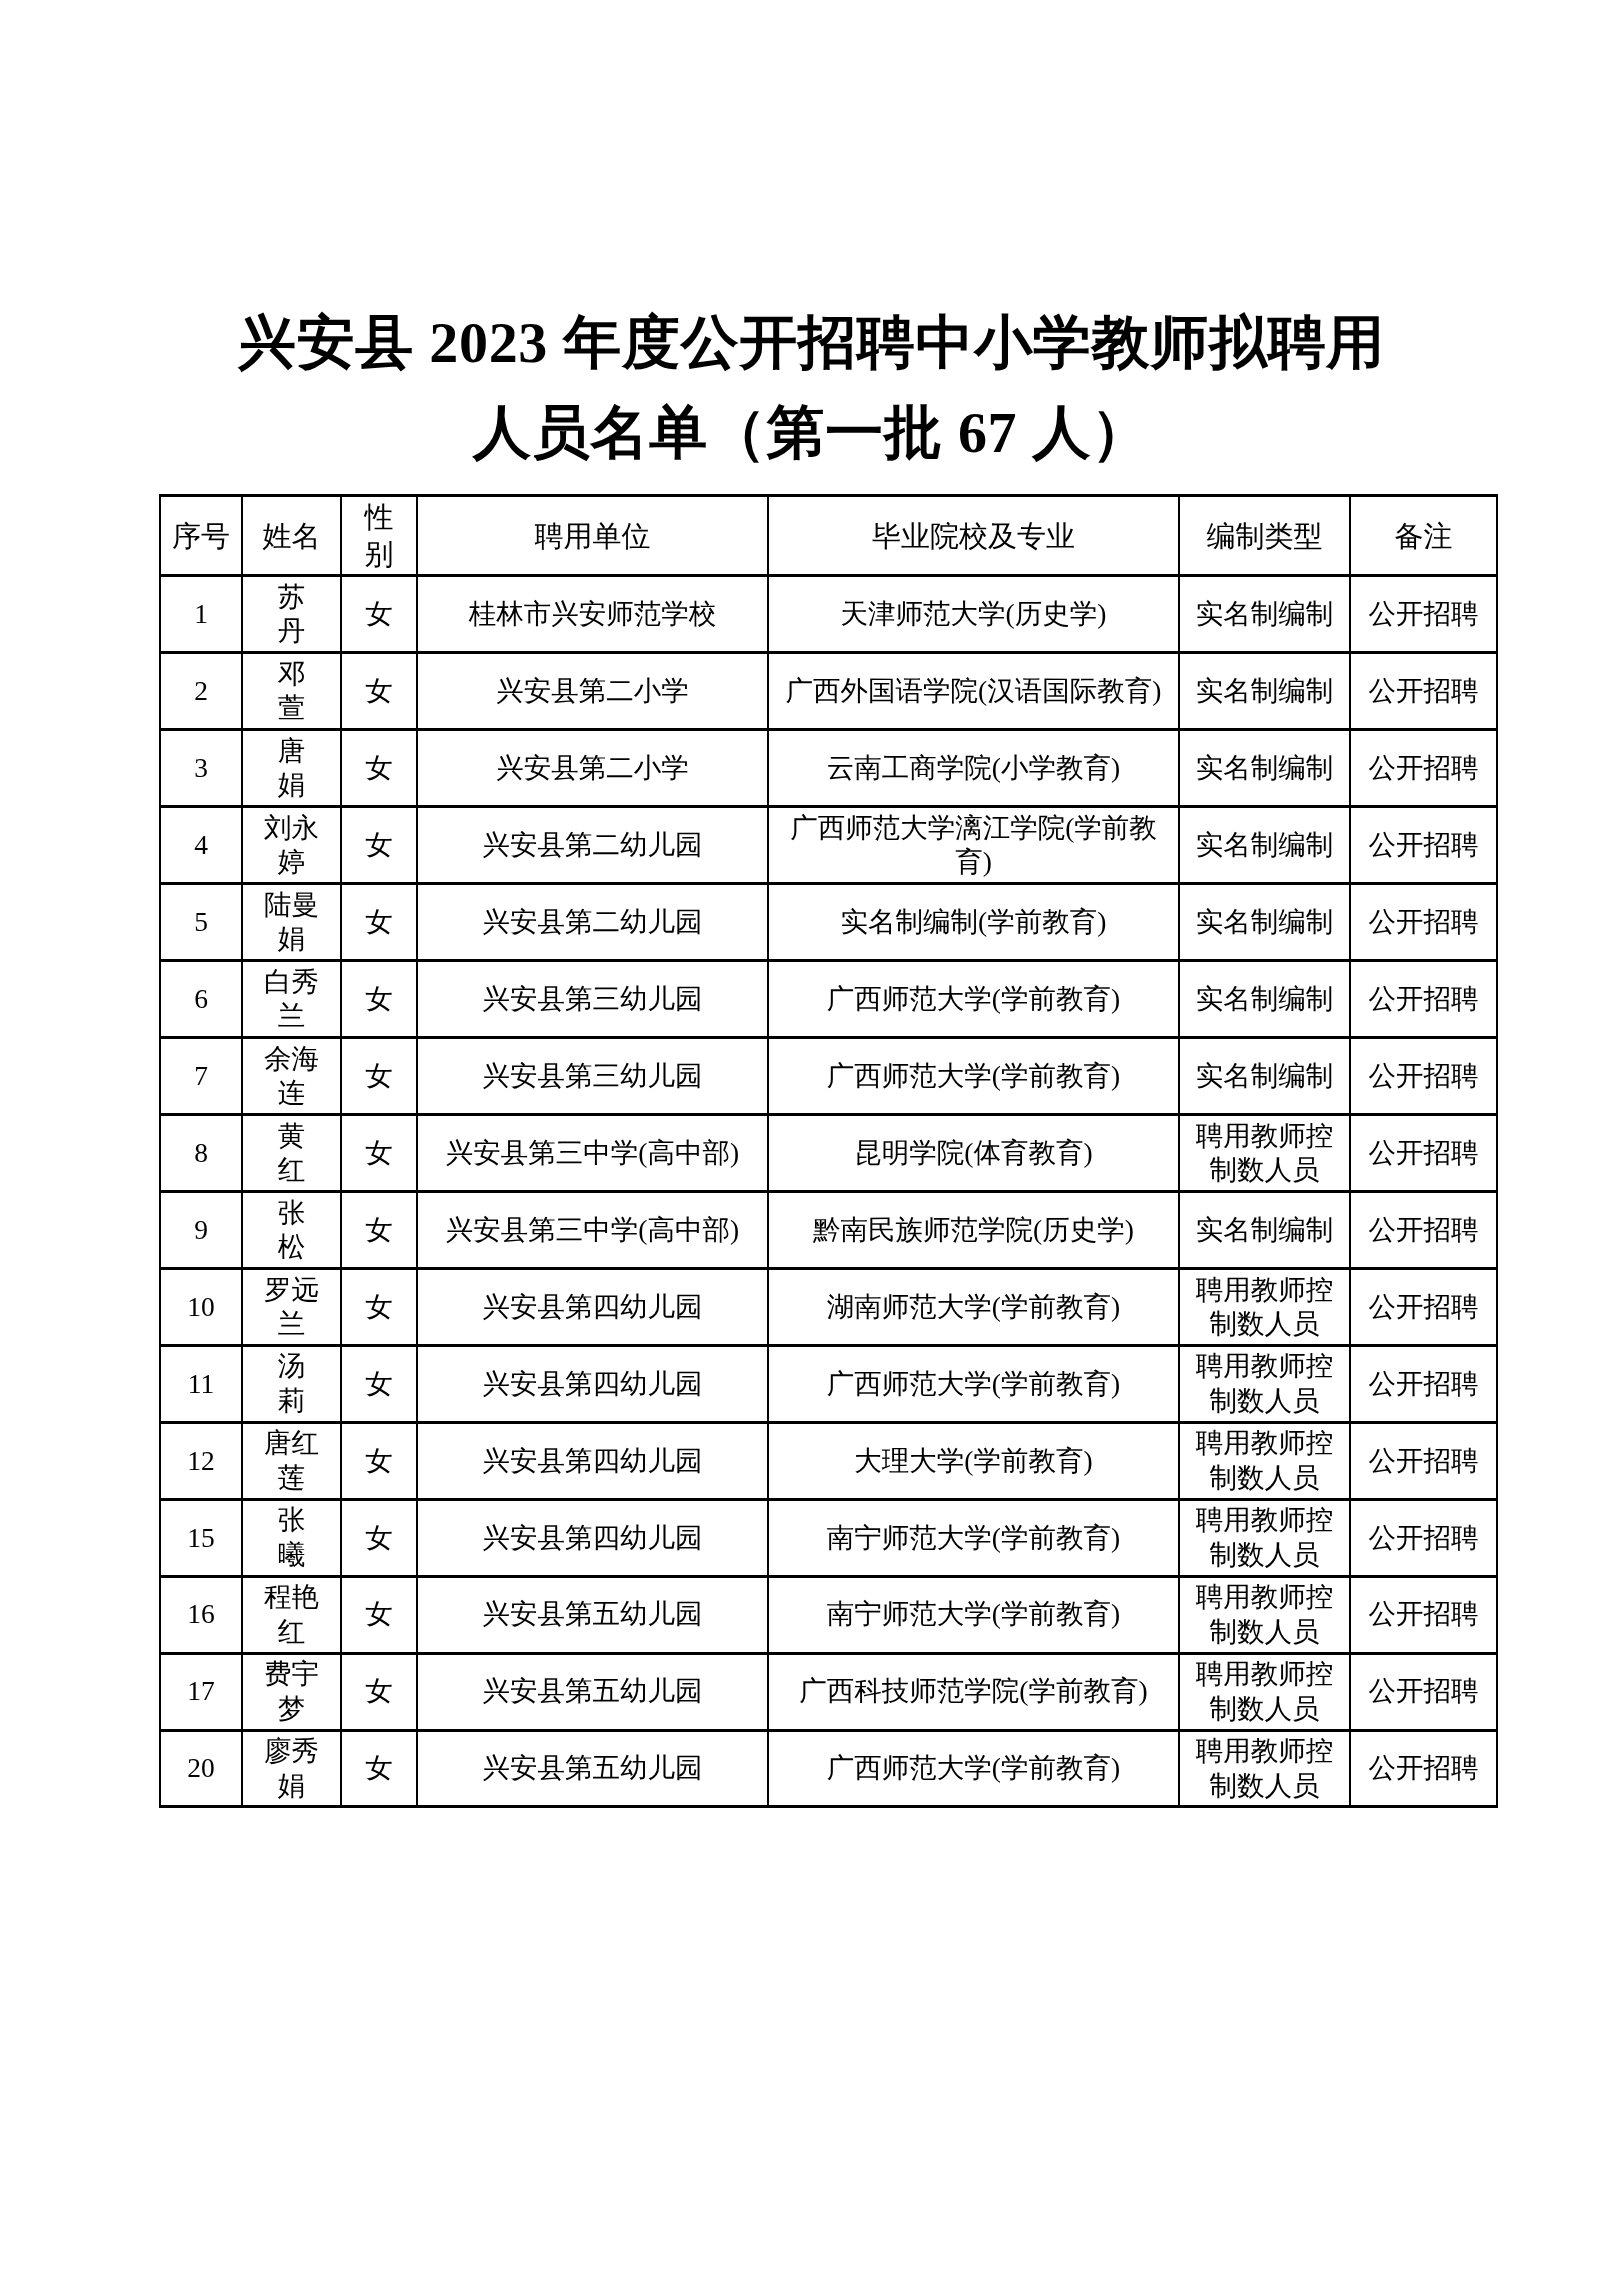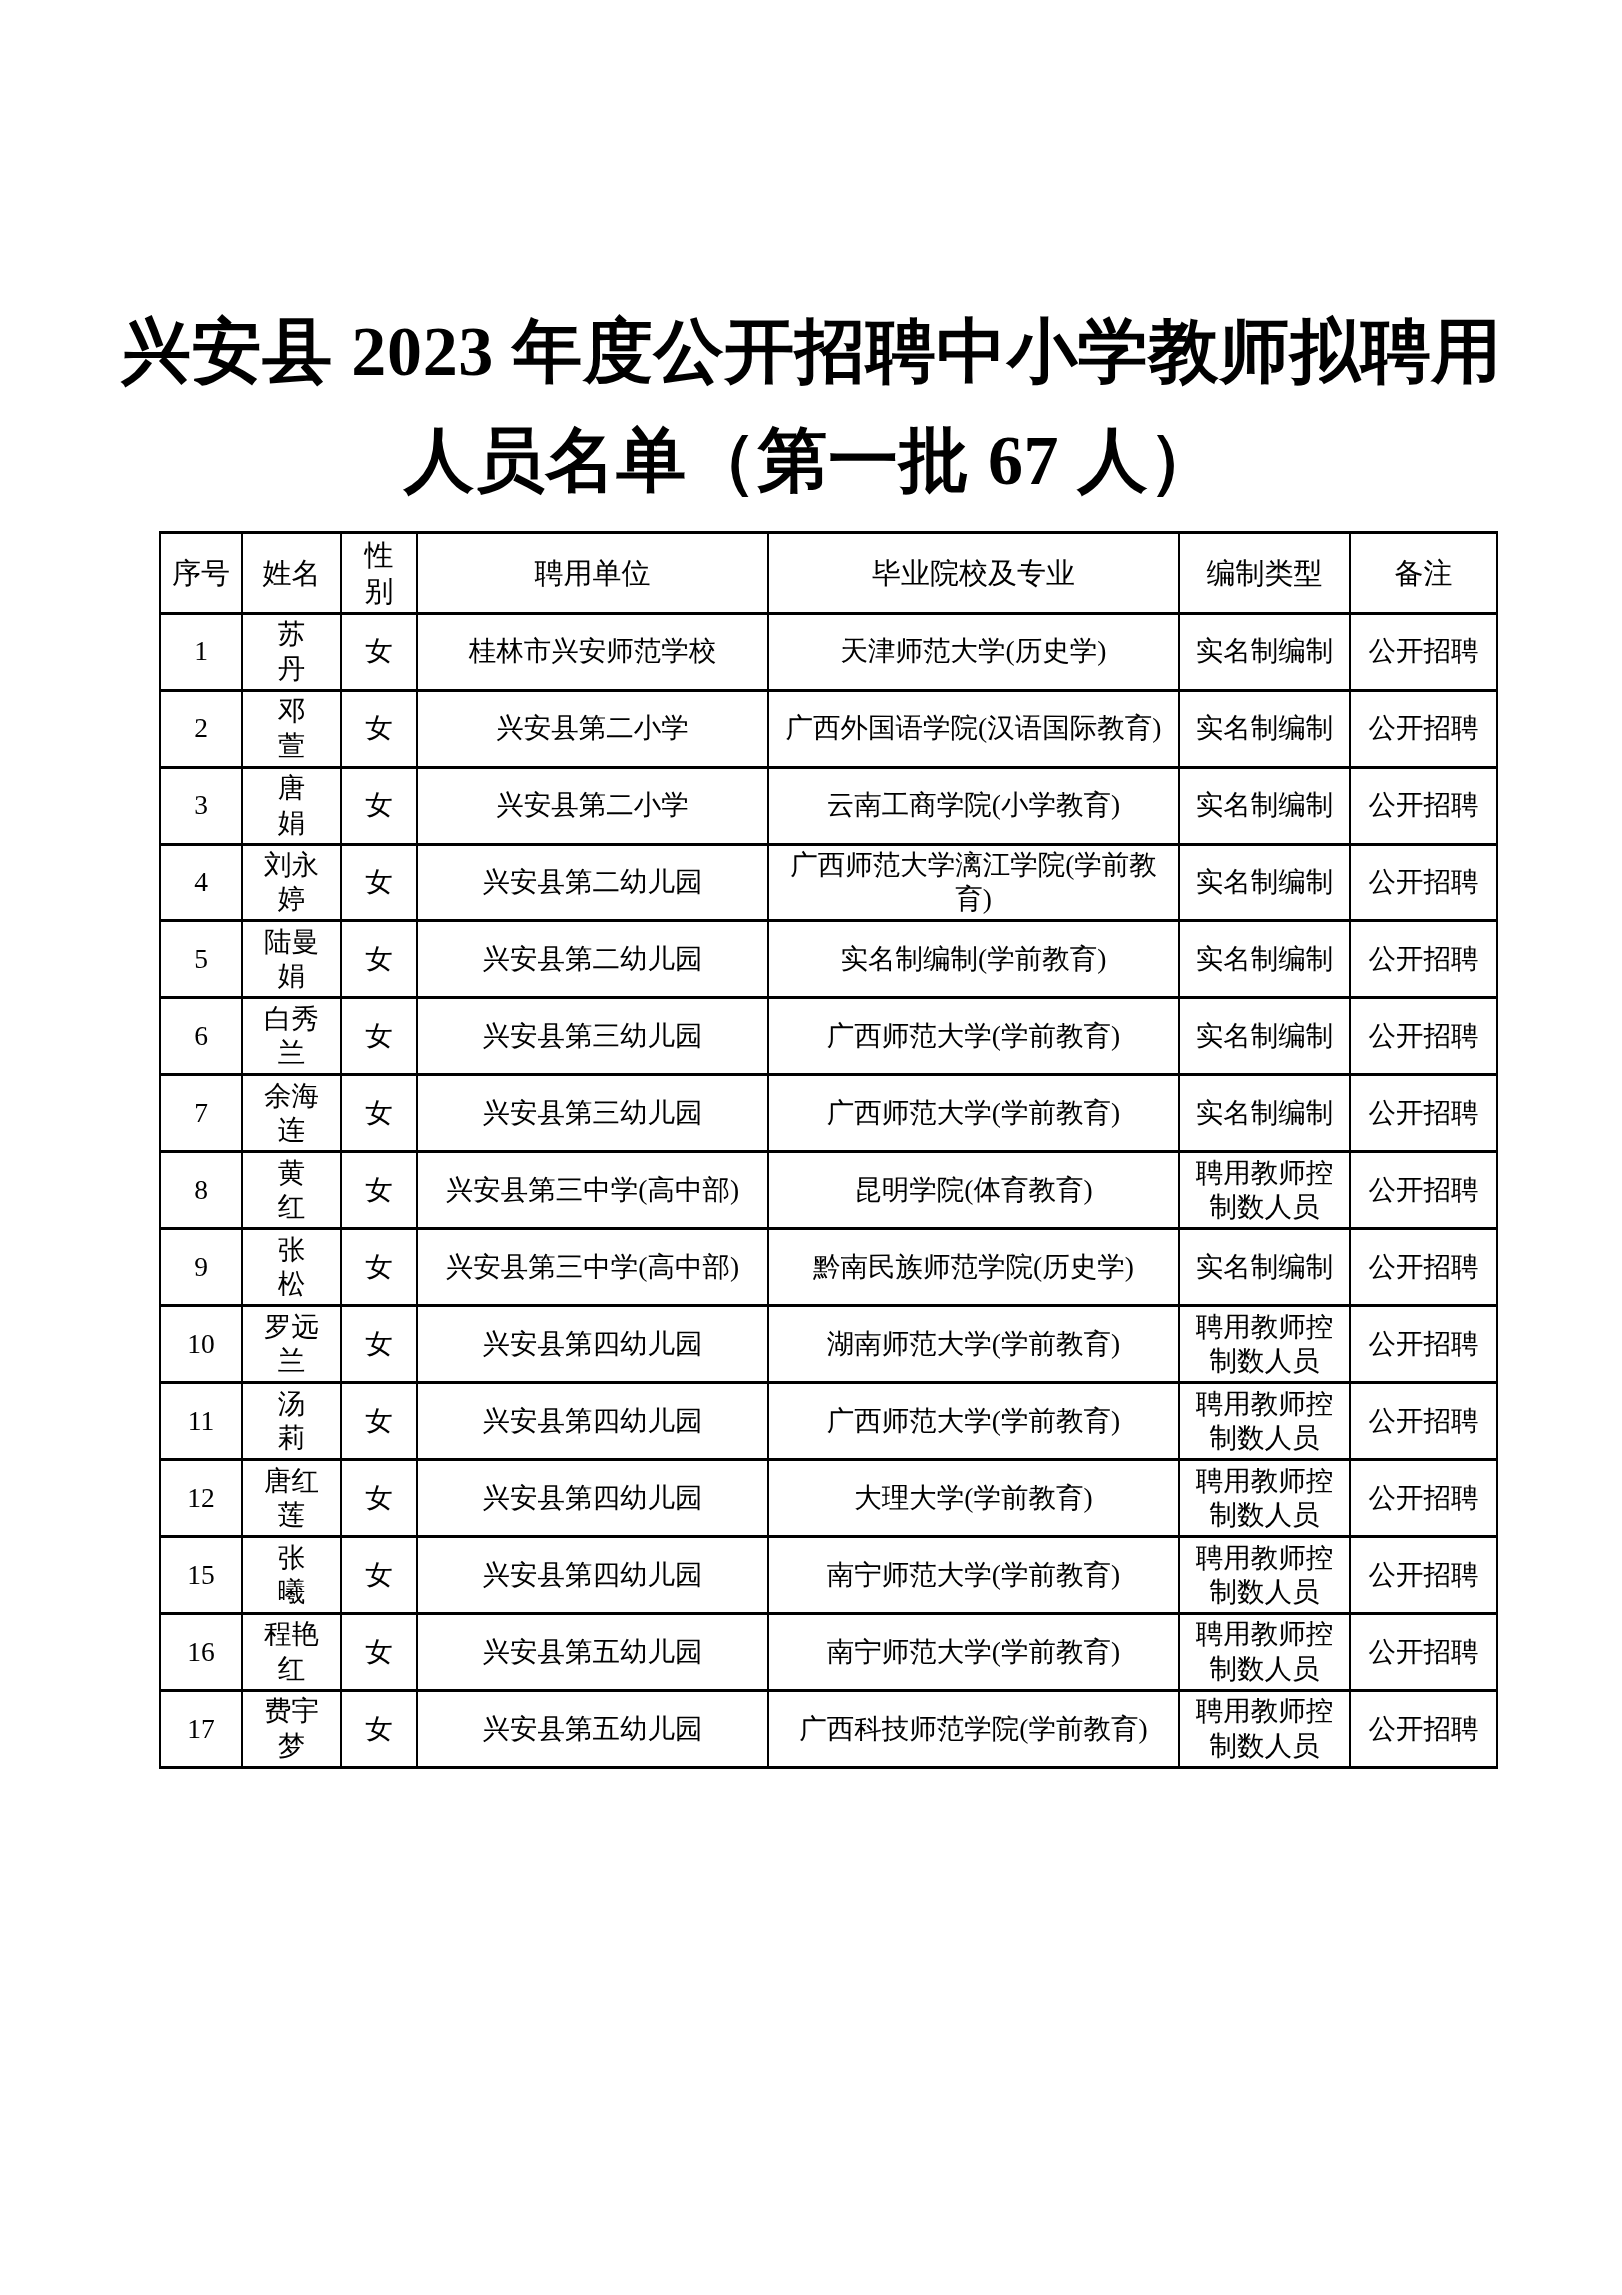--- a/index.html
+++ b/index.html
@@ -13,21 +13,21 @@
     height: 2295px;
     background: #ffffff;
     font-family: "Liberation Serif", "DejaVu Serif", serif;
     color: #000000;
     overflow: hidden;
   }
   .doc-title {
     padding-top: 298px;
     text-align: center;
     font-weight: bold;
-    font-size: 70px;
+    font-size: 58px;
     line-height: 1.55;
     letter-spacing: 0.7px;
   }
   table.roster {
     margin-left: 159px;
     margin-top: 16px;
     width: 1338px;
     border-collapse: collapse;
     table-layout: fixed;
     border: 2px solid #000000;
@@ -221,17 +221,26 @@
         </tr>
         <tr>
           <td>17</td>
           <td>费宇梦</td>
           <td>女</td>
           <td>兴安县第五幼儿园</td>
           <td>广西科技师范学院(学前教育)</td>
           <td>聘用教师控制数人员</td>
           <td>公开招聘</td>
         </tr>
+        <tr>
+          <td>20</td>
+          <td>廖秀娟</td>
+          <td>女</td>
+          <td>兴安县第五幼儿园</td>
+          <td>广西师范大学(学前教育)</td>
+          <td>聘用教师控制数人员</td>
+          <td>公开招聘</td>
+        </tr>
       </tbody>
   </table>
 
 </div>
 
 
 </body></html>

